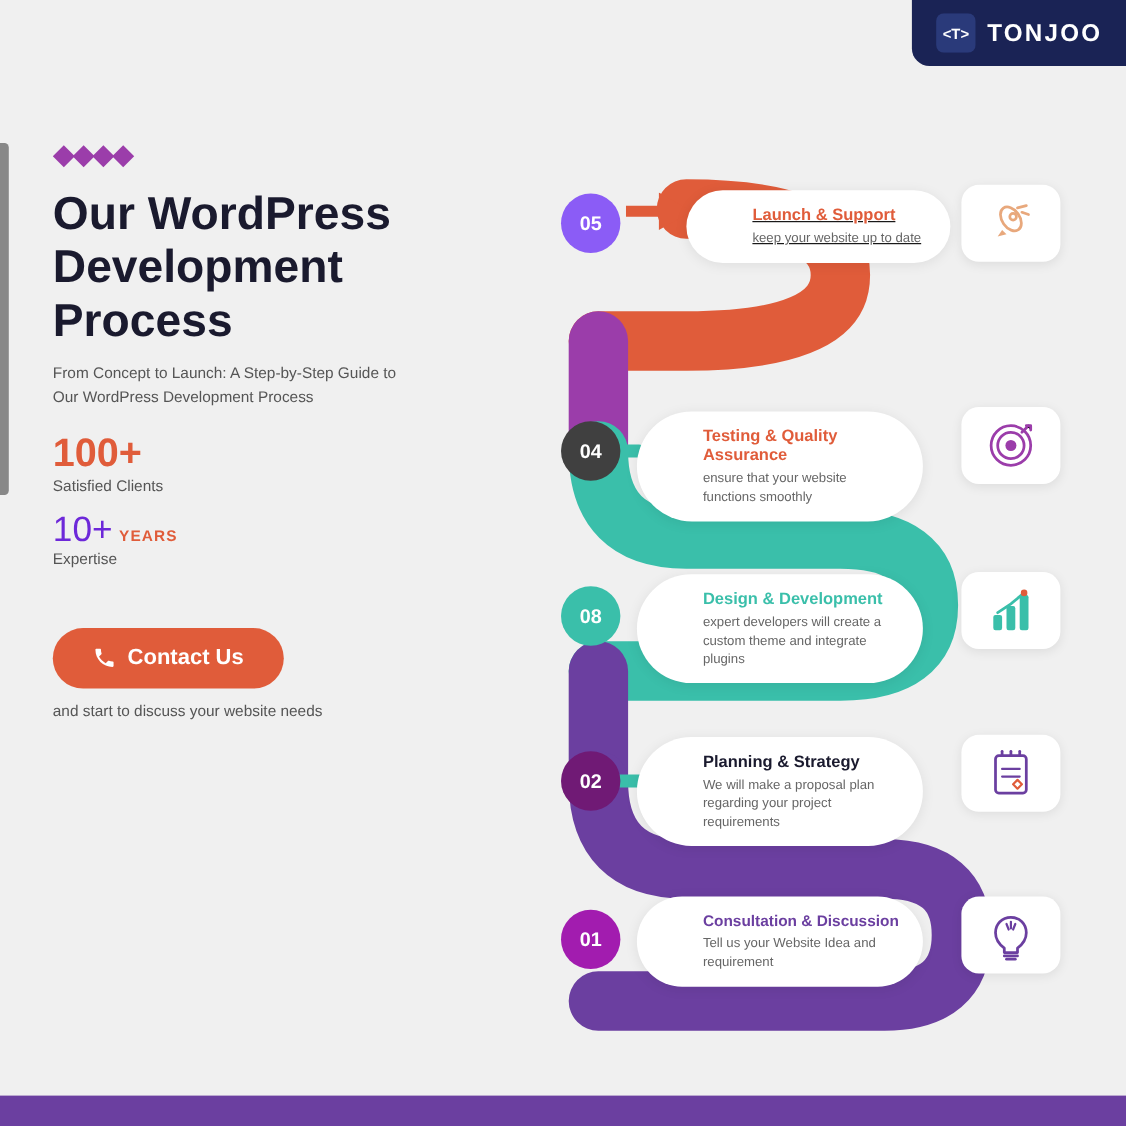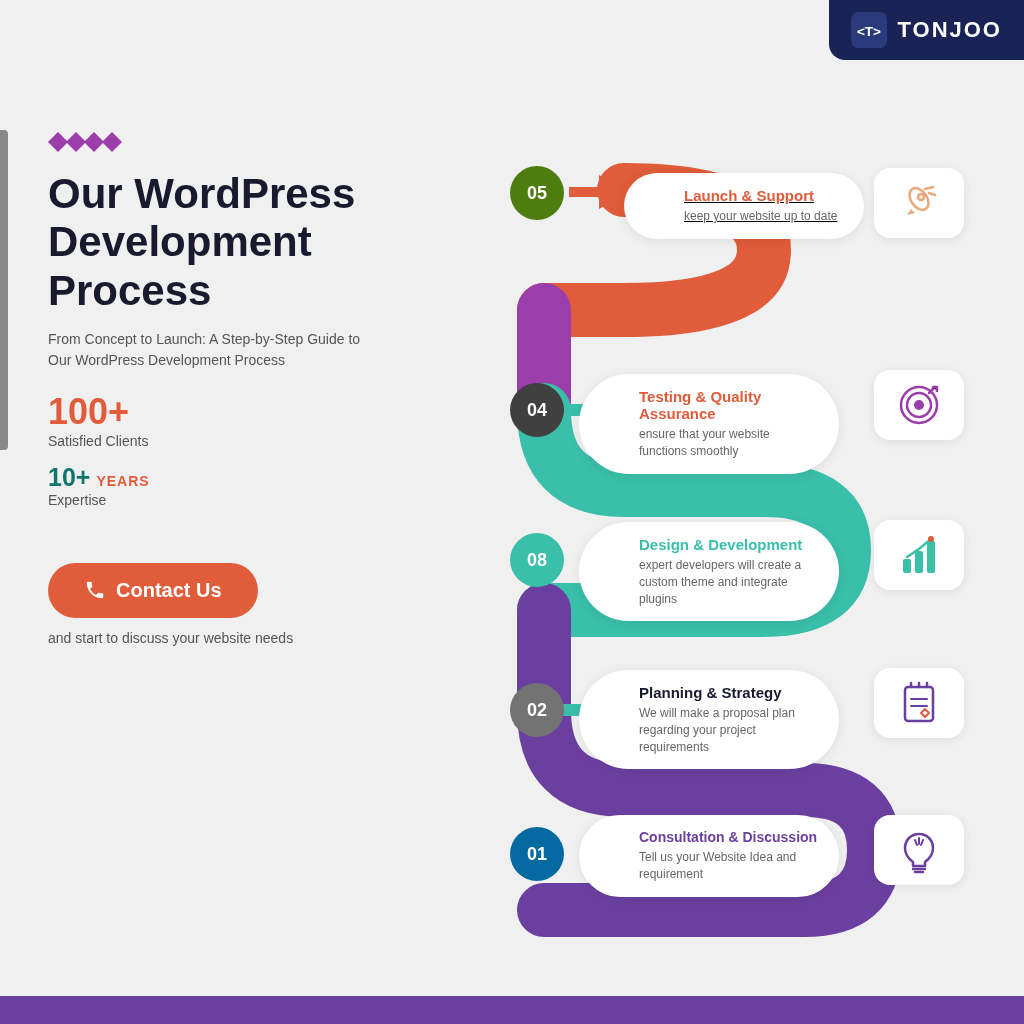--- a/index.html
+++ b/index.html
@@ -94,23 +94,23 @@
       margin-bottom: 14px;
     }
 
     .stat-years {
       display: flex;
       align-items: baseline;
       gap: 6px;
     }
 
     .stat-years-num {
-      font-size: 25px;
-      font-weight: 700;
-      color: #0f766e;
+      font-size: 32px;
+      font-weight: 400;
+      color: #6d28d9;
     }
 
     .stat-years-word {
       font-size: 14px;
       font-weight: 700;
       color: #e05c3a;
       letter-spacing: 1px;
     }
 
     .contact-btn {
@@ -281,21 +281,21 @@
     <path d="M 120,520 L 120,620" fill="none" stroke="#6b3fa0" stroke-width="54" stroke-linecap="round"></path>
 
     <path d="M 120,620 Q 120,700 200,700 L 380,700 Q 450,700 450,760 Q 450,820 380,820 L 120,820" fill="none" stroke="#6b3fa0" stroke-width="54" stroke-linecap="round"></path>
 
     <rect x="109" y="314" width="54" height="12" fill="#3abfaa" rx="6"></rect>
 
     <rect x="109" y="614" width="54" height="12" fill="#3abfaa" rx="6"></rect>
   </svg>
 
   <div style="position:absolute; top:74px; left:86px;">
-    <div class="step-circle" style="background:#4d7c0f; left:0; top:2px; position:relative;">
+    <div class="step-circle" style="background:#8b5cf6; left:0; top:12px; position:relative;">
       <span>05</span>
     </div>
   </div>
 
   <div style="position:absolute; top:85px; left:145px;">
     <svg width="60" height="34" viewBox="0 0 60 34">
       <polygon points="60,17 30,0 30,12 0,12 0,22 30,22 30,34" fill="#e05c3a"></polygon>
     </svg>
   </div>
   <div class="step-card" style="position:absolute; top:83px; left:200px; width:240px;text-decoration:underline;">
@@ -346,42 +346,42 @@
     <svg width="48" height="48" viewBox="0 0 48 48">
       <rect x="8" y="28" width="8" height="14" fill="#3abfaa" rx="2"></rect>
       <rect x="20" y="20" width="8" height="22" fill="#3abfaa" rx="2"></rect>
       <rect x="32" y="10" width="8" height="32" fill="#3abfaa" rx="2"></rect>
       <polyline points="12,26 24,18 36,8" fill="none" stroke="#3abfaa" stroke-width="2.5" stroke-linecap="round"></polyline>
       <circle cx="36" cy="8" r="3" fill="#e05c3a"></circle>
     </svg>
   </div>
 
   <div style="position:absolute; top:593px; left:86px;">
-    <div class="step-circle" style="background:#737373; position:relative;">
+    <div class="step-circle" style="background:#701a75; position:relative;">
       <span>02</span>
     </div>
   </div>
   <div class="step-card" style="position:absolute; top:580px; left:155px; width:260px;">
     <div class="step-title" style="color:#1a1a2e;">Planning &amp; Strategy</div>
     <div class="step-desc">We will make a proposal plan regarding your project requirements</div>
   </div>
   <div class="icon-card" style="position:absolute; top:578px; left:450px;">
     <svg width="48" height="48" viewBox="0 0 48 48">
       <rect x="10" y="8" width="28" height="34" rx="3" fill="none" stroke="#6b3fa0" stroke-width="2.5"></rect>
       <line x1="16" y1="8" x2="16" y2="4" stroke="#6b3fa0" stroke-width="2.5" stroke-linecap="round"></line>
       <line x1="24" y1="8" x2="24" y2="4" stroke="#6b3fa0" stroke-width="2.5" stroke-linecap="round"></line>
       <line x1="32" y1="8" x2="32" y2="4" stroke="#6b3fa0" stroke-width="2.5" stroke-linecap="round"></line>
       <line x1="16" y1="20" x2="32" y2="20" stroke="#6b3fa0" stroke-width="2" stroke-linecap="round"></line>
       <line x1="16" y1="27" x2="32" y2="27" stroke="#6b3fa0" stroke-width="2" stroke-linecap="round"></line>
       <path d="M26 34 L30 30 L34 34 L30 38 Z" fill="none" stroke="#e05c3a" stroke-width="2" stroke-linejoin="round"></path>
     </svg>
   </div>
 
   <div style="position:absolute; top:737px; left:86px;">
-    <div class="step-circle" style="background:#0369a1; position:relative;">
+    <div class="step-circle" style="background:#a21caf; position:relative;">
       <span>01</span>
     </div>
   </div>
   <div class="step-card" style="position:absolute; top:725px; left:155px; width:260px;">
     <div class="step-title" style="color:#6b3fa0; font-size:14px;">Consultation &amp; Discussion</div>
     <div class="step-desc">Tell us your Website Idea and requirement</div>
   </div>
   <div class="icon-card" style="position:absolute; top:725px; left:450px;">
     <svg width="48" height="48" viewBox="0 0 48 48">
       <path d="M24 8 C16 8 10 14 10 22 C10 28 14 33 18 36 L18 40 L30 40 L30 36 C34 33 38 28 38 22 C38 14 32 8 24 8 Z" fill="none" stroke="#6b3fa0" stroke-width="2.5" stroke-linejoin="round"></path>

